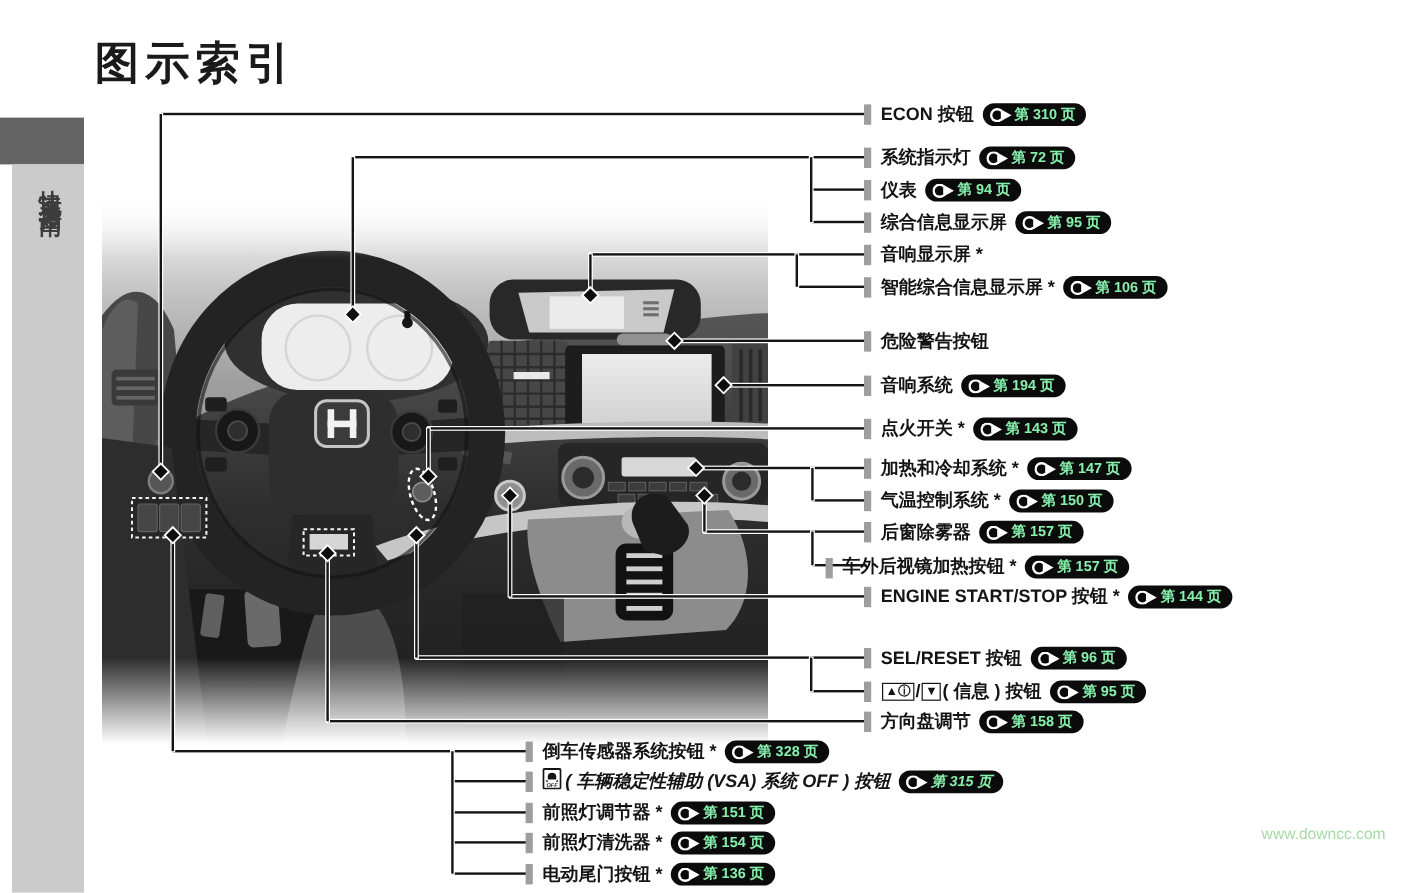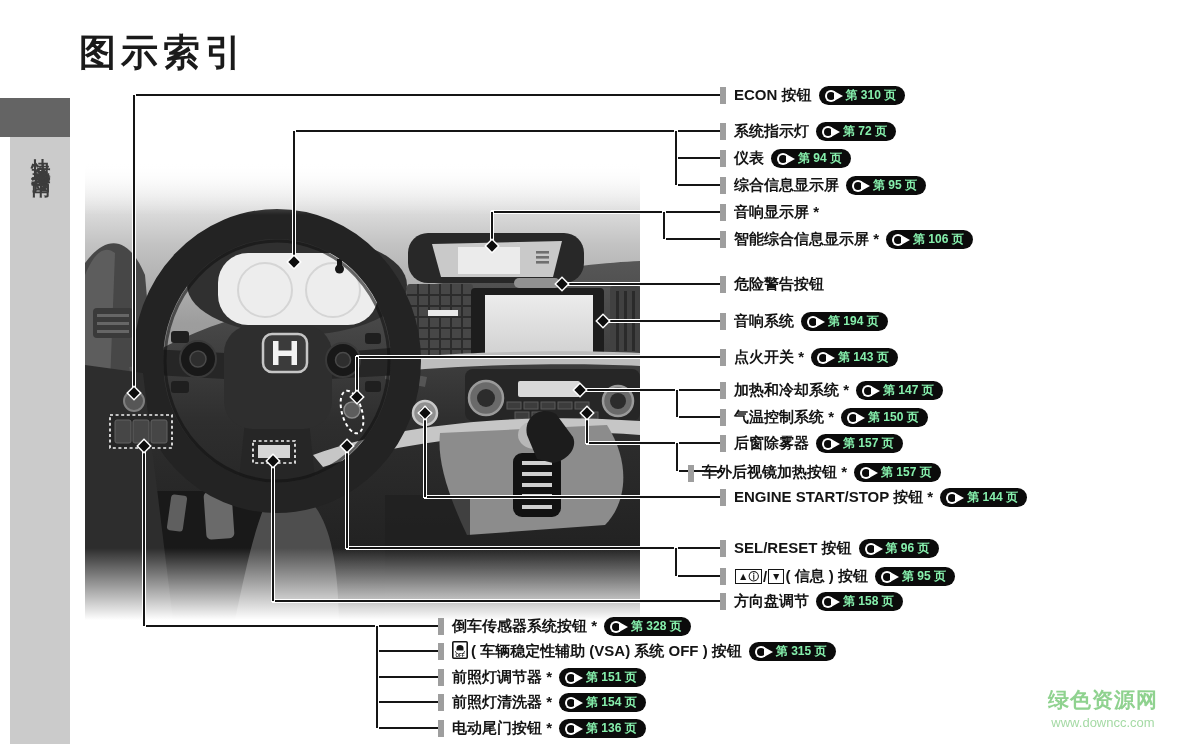--- a/index.html
+++ b/index.html
@@ -421,21 +421,21 @@
     </div>
     <div class="callout-row" style="left: 438px; top: 616px;">
       <span class="tick"></span>
       <span class="lbl">倒车传感器系统按钮 *</span>
       <span class="badge">
         <span class="b-arc"></span>
         <span class="b-tri"></span>
         <span class="b-txt">第 328 页</span>
       </span>
     </div>
-    <div class="callout-row" style="left: 438px; top: 641px;">
+    <div class="callout-row" style="left: 438px; top: 641px; font-style: italic;">
       <span class="tick"></span>
       <span class="vsa-ic"><svg width="16" height="18" viewBox="0 0 16 18">
           <rect x="0.8" y="0.8" width="14.4" height="16.4" rx="1" fill="#ffffff" stroke="#141414" stroke-width="1.6"></rect>
           <path d="M4.5,7 C4.5,5 6,4 8,4 C10,4 11.5,5 11.5,7 L11.5,9.5 L4.5,9.5 Z" fill="#141414"></path>
           <path d="M3,10.5 L4.5,11.5 M13,10.5 L11.5,11.5" stroke="#141414" stroke-width="1"></path>
           <text x="8" y="16" font-size="4.6" font-weight="bold" text-anchor="middle" fill="#141414" font-family="Liberation Sans,sans-serif">OFF</text>
         </svg></span>
       <span class="lbl">( 车辆稳定性辅助 (VSA) 系统 OFF ) 按钮</span>
       <span class="badge">
         <span class="b-arc"></span>
@@ -466,15 +466,14 @@
       <span class="lbl">电动尾门按钮 *</span>
       <span class="badge">
         <span class="b-arc"></span>
         <span class="b-tri"></span>
         <span class="b-txt">第 136 页</span>
       </span>
     </div>
   </div>
 
 <div id="watermark">
-  <div id="wm-site">绿色资源网</div>
   <div id="wm-url">www.downcc.com</div>
 </div>
 
 </body></html>

